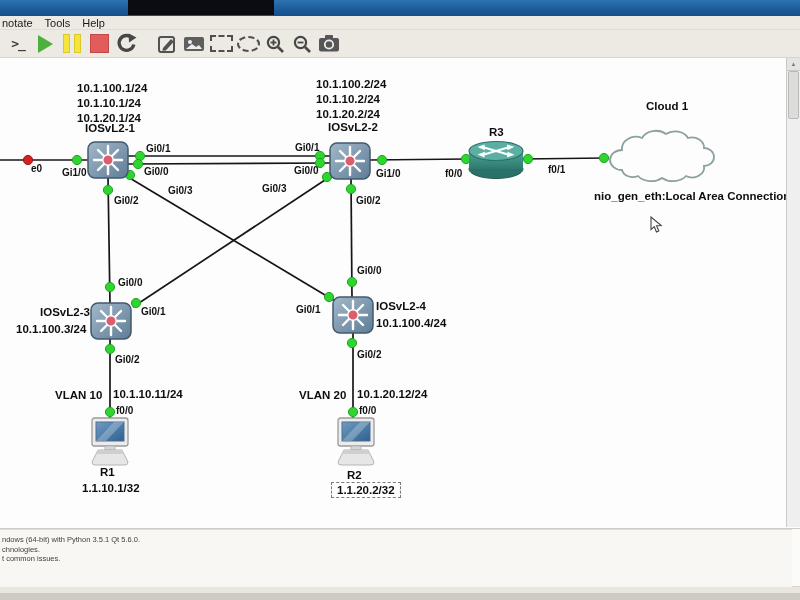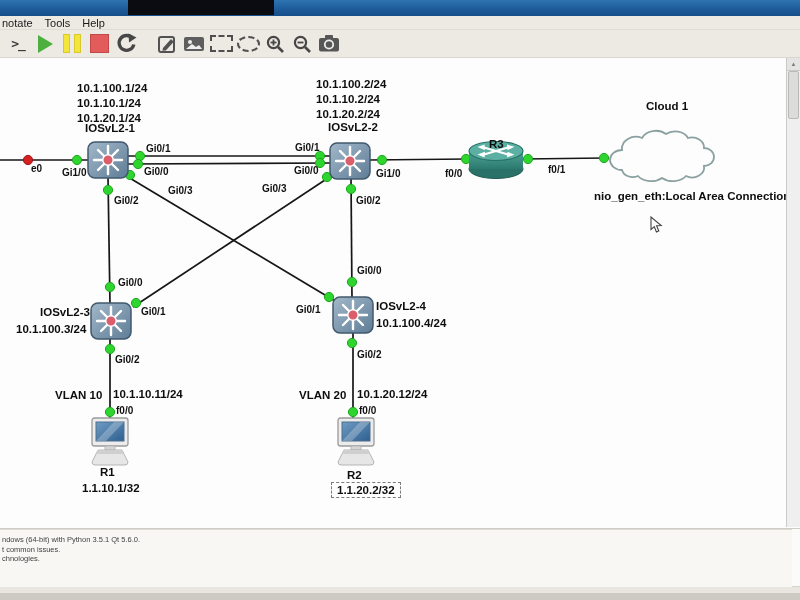--- a/index.html
+++ b/index.html
@@ -307,21 +307,21 @@
       <span class="port-label" style="left: 116px; top: 405px;">f0/0</span>
       <span class="port-label" style="left: 359px; top: 405px;">f0/0</span>
       <span class="text-label" style="left: 77px; top: 82px;">10.1.100.1/24</span>
       <span class="text-label" style="left: 77px; top: 97px;">10.1.10.1/24</span>
       <span class="text-label" style="left: 77px; top: 112px;">10.1.20.1/24</span>
       <span class="text-label" style="left: 85px; top: 122px;">IOSvL2-1</span>
       <span class="text-label" style="left: 316px; top: 78px;">10.1.100.2/24</span>
       <span class="text-label" style="left: 316px; top: 93px;">10.1.10.2/24</span>
       <span class="text-label" style="left: 316px; top: 108px;">10.1.20.2/24</span>
       <span class="text-label" style="left: 328px; top: 121px;">IOSvL2-2</span>
-      <span class="text-label" style="left: 489px; top: 126px; margin-top: 12px;">R3</span>
+      <span class="text-label" style="left: 489px; top: 126px;">R3</span>
       <span class="text-label" style="left: 646px; top: 100px;">Cloud 1</span>
       <span class="text-label" style="left: 594px; top: 190px;">nio_gen_eth:Local Area Connection</span>
       <span class="text-label" style="left: 40px; top: 306px;">IOSvL2-3</span>
       <span class="text-label" style="left: 16px; top: 323px;">10.1.100.3/24</span>
       <span class="text-label" style="left: 376px; top: 300px;">IOSvL2-4</span>
       <span class="text-label" style="left: 376px; top: 317px;">10.1.100.4/24</span>
       <span class="text-label" style="left: 55px; top: 389px;">VLAN 10</span>
       <span class="text-label" style="left: 113px; top: 388px;">10.1.10.11/24</span>
       <span class="text-label" style="left: 100px; top: 466px;">R1</span>
       <span class="text-label" style="left: 82px; top: 482px;">1.1.10.1/32</span>
@@ -333,22 +333,22 @@
 
   <div class="vscroll">
     <div class="arrow">▲</div>
     <div class="thumb"></div>
   </div>
 
   <div class="console-panel">
     <div class="pad"></div>
     <div>
         <div class="console-line">ndows (64-bit) with Python 3.5.1 Qt 5.6.0.</div>
+        <div class="console-line">chnologies.</div>
         <div class="console-line">t common issues.</div>
-        <div class="console-line">chnologies.</div>
       </div>
   </div>
 
   <div class="bottom-strip1"></div>
   <div class="bottom-strip2"></div>
 
   <div id="cursor">
     <svg width="13" height="19" viewBox="0 0 13 19">
       <path d="M1 1 L1 13.5 L4.3 10.6 L6.4 16 L8.8 15 L6.6 9.7 L11.2 9.5 Z" fill="#fdfdfd" stroke="#444" stroke-width="1.1"></path>
     </svg>

